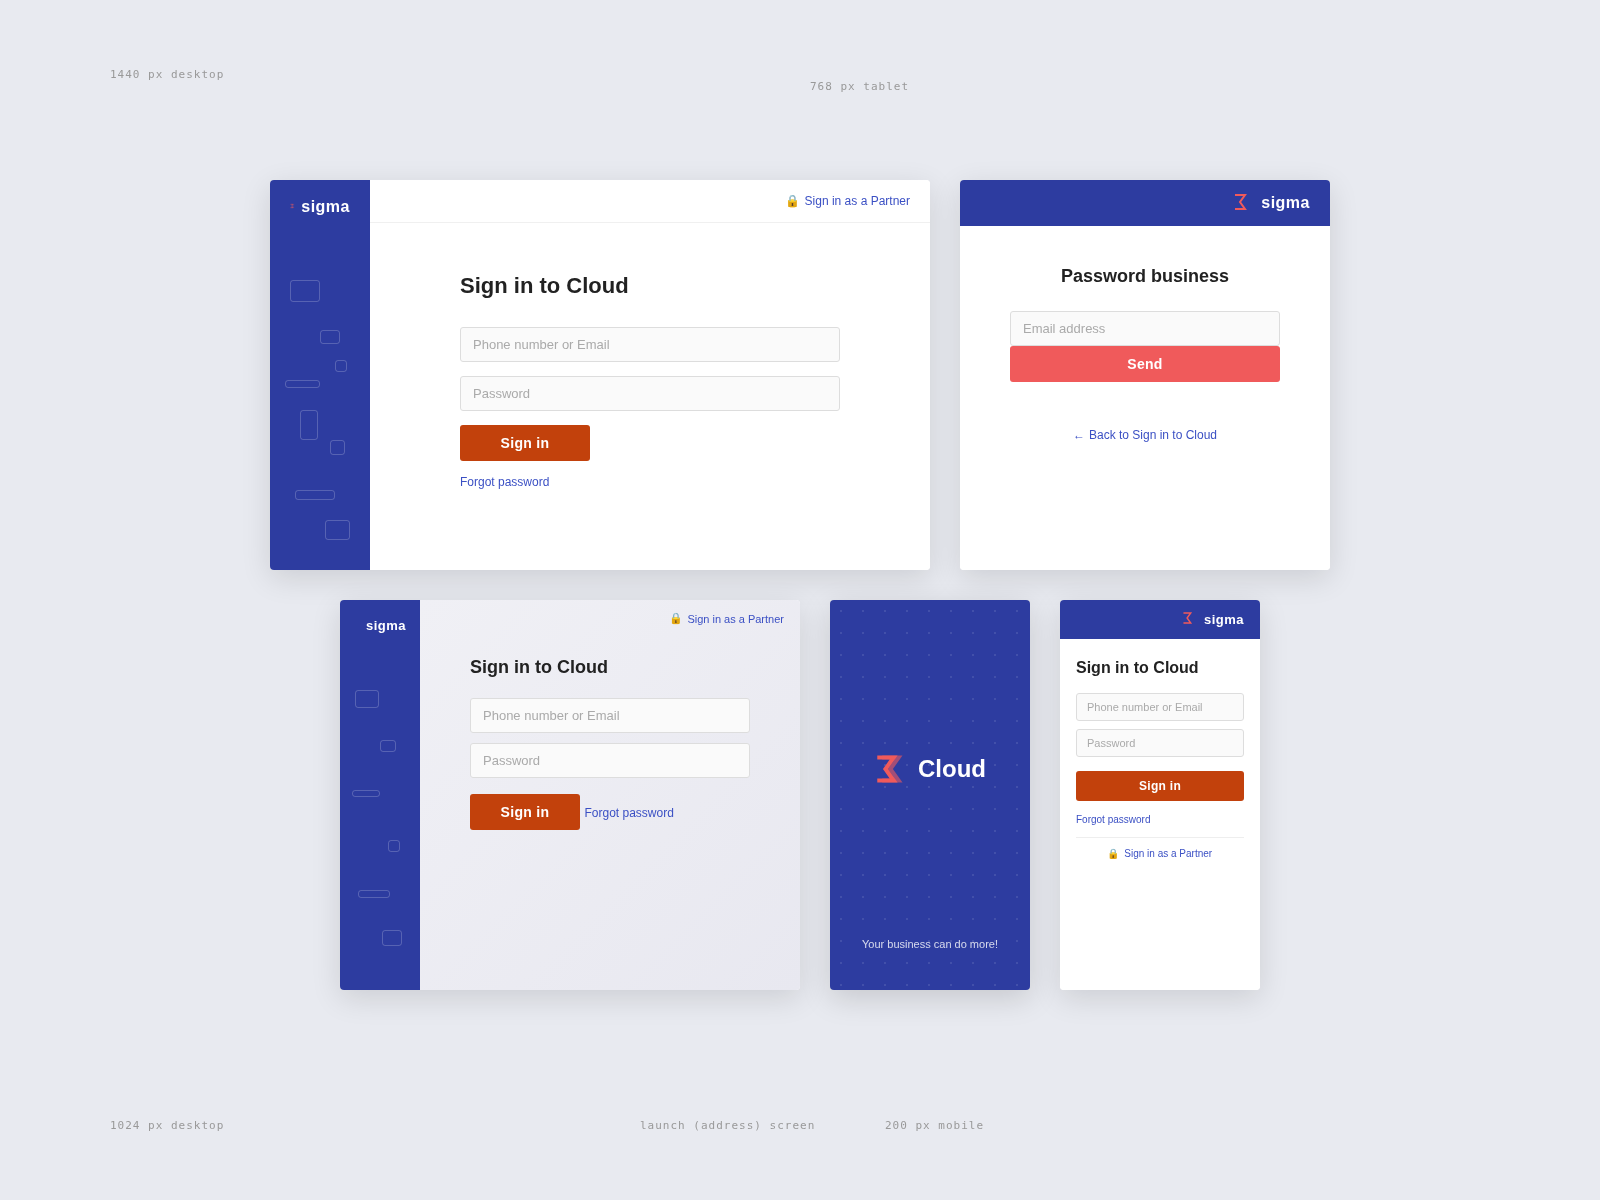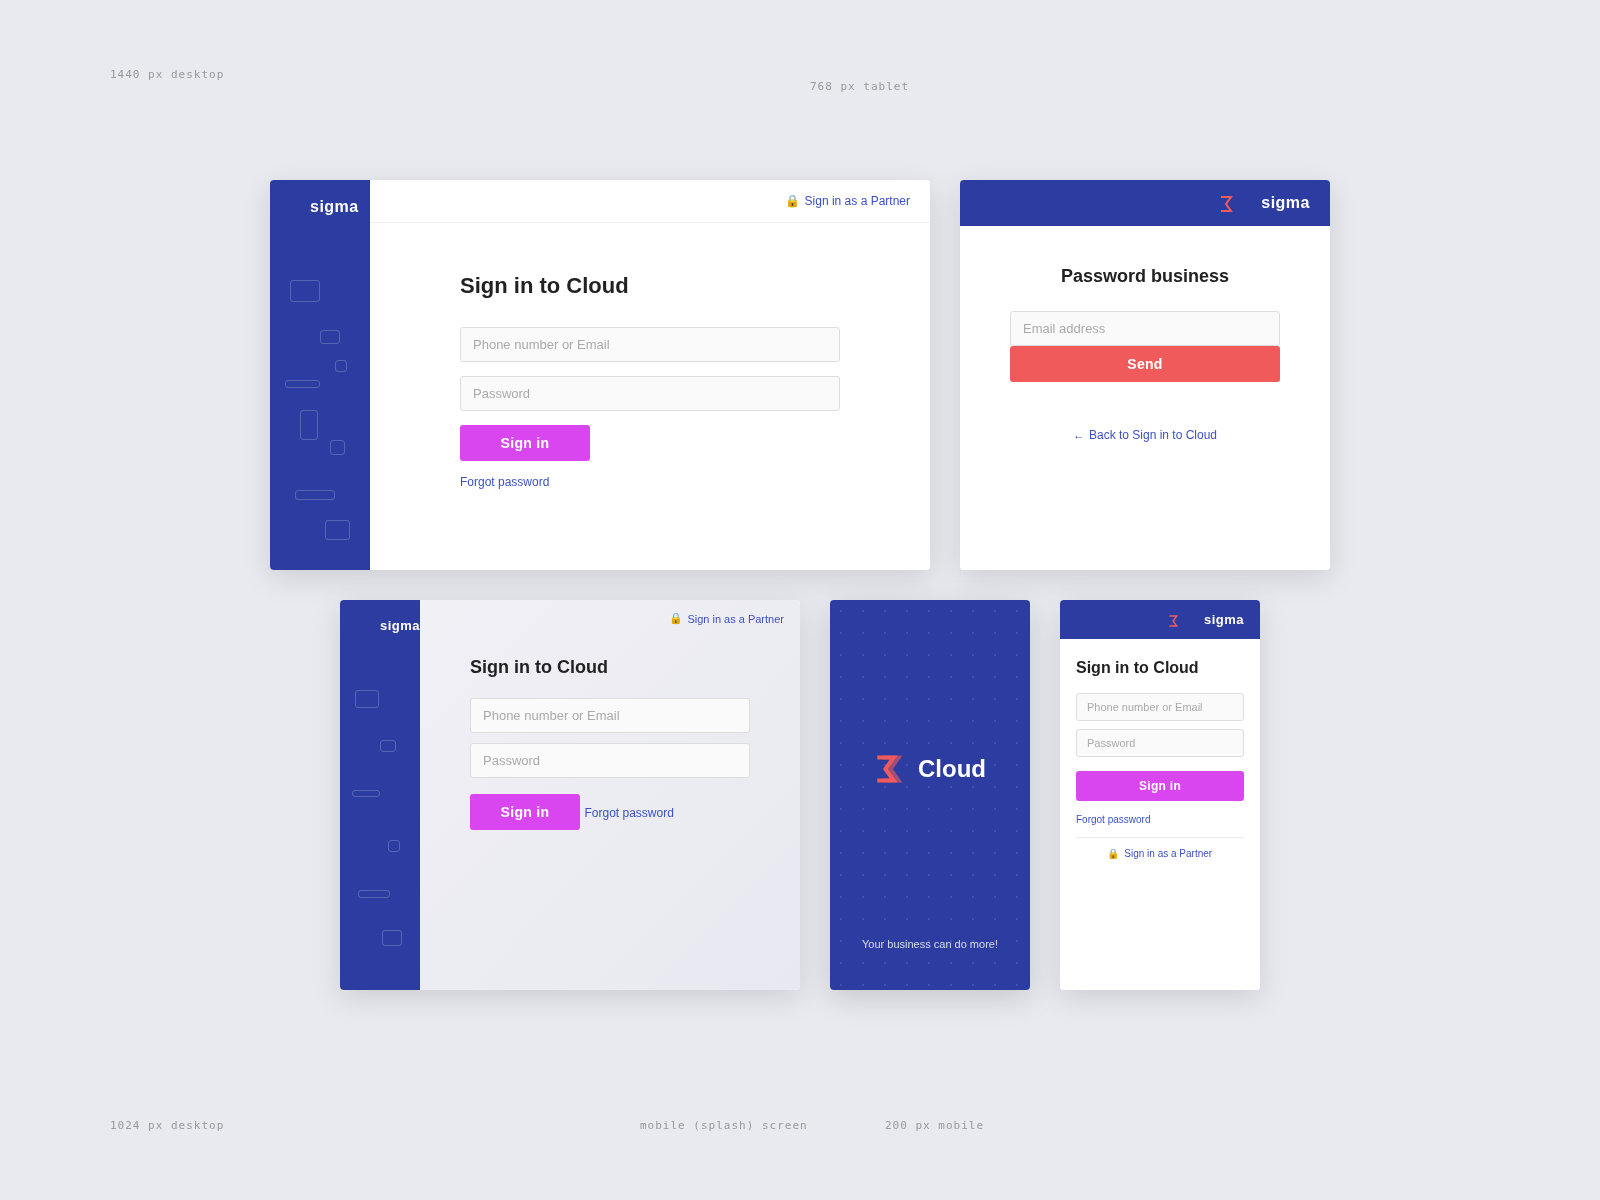--- a/index.html
+++ b/index.html
@@ -23,22 +23,22 @@
 
     
     .sidebar {
       background: #2d3ca0;
       position: relative;
       overflow: hidden;
     }
 
     .sigma-logo {
       display: flex;
-      align-items: flex-end;
-      gap: 20px;
+      align-items: flex-start;
+      gap: 6px;
       padding: 18px 20px;
       position: relative;
       z-index: 2;
     }
     .sigma-logo-icon {
       width: 22px;
       height: 16px;
     }
     .sigma-logo-text {
       color: white;
@@ -61,21 +61,21 @@
       border-radius: 3px;
       padding: 9px 12px;
       font-size: 13px;
       color: #333;
       outline: none;
       background: #fafafa;
     }
     input::placeholder { color: #aaa; }
 
     .btn-signin {
-      background: #d946ef;
+      background: #c2410c;
       color: white;
       border: none;
       border-radius: 3px;
       padding: 10px;
       font-size: 14px;
       font-weight: 600;
       cursor: pointer;
       width: 100%;
       letter-spacing: 0.3px;
       text-align: center;
@@ -400,21 +400,21 @@
     }
   </style>
 </head>
 <body>
 
 <div class="page-wrapper">
 
   <span class="bg-label" style="top:68px; left:110px;">1440 px desktop</span>
   <span class="bg-label" style="top:80px; left:810px;">768 px tablet</span>
   <span class="bg-label" style="bottom:68px; left:110px;">1024 px desktop</span>
-  <span class="bg-label" style="bottom:68px; left:640px;">mobile (splash) screen</span>
+  <span class="bg-label" style="bottom:68px; left:640px;">launch (address) screen</span>
   <span class="bg-label" style="bottom:68px; left:885px;">200 px mobile</span>
 
   <div class="top-row" style="margin-top: -30px;">
 
     <div class="panel-1440 card">
 
       <div class="sidebar">
         <div class="sidebar-deco">
 
           <div class="sidebar-deco-item" style="width:30px;height:22px;top:100px;left:20px;"></div>

